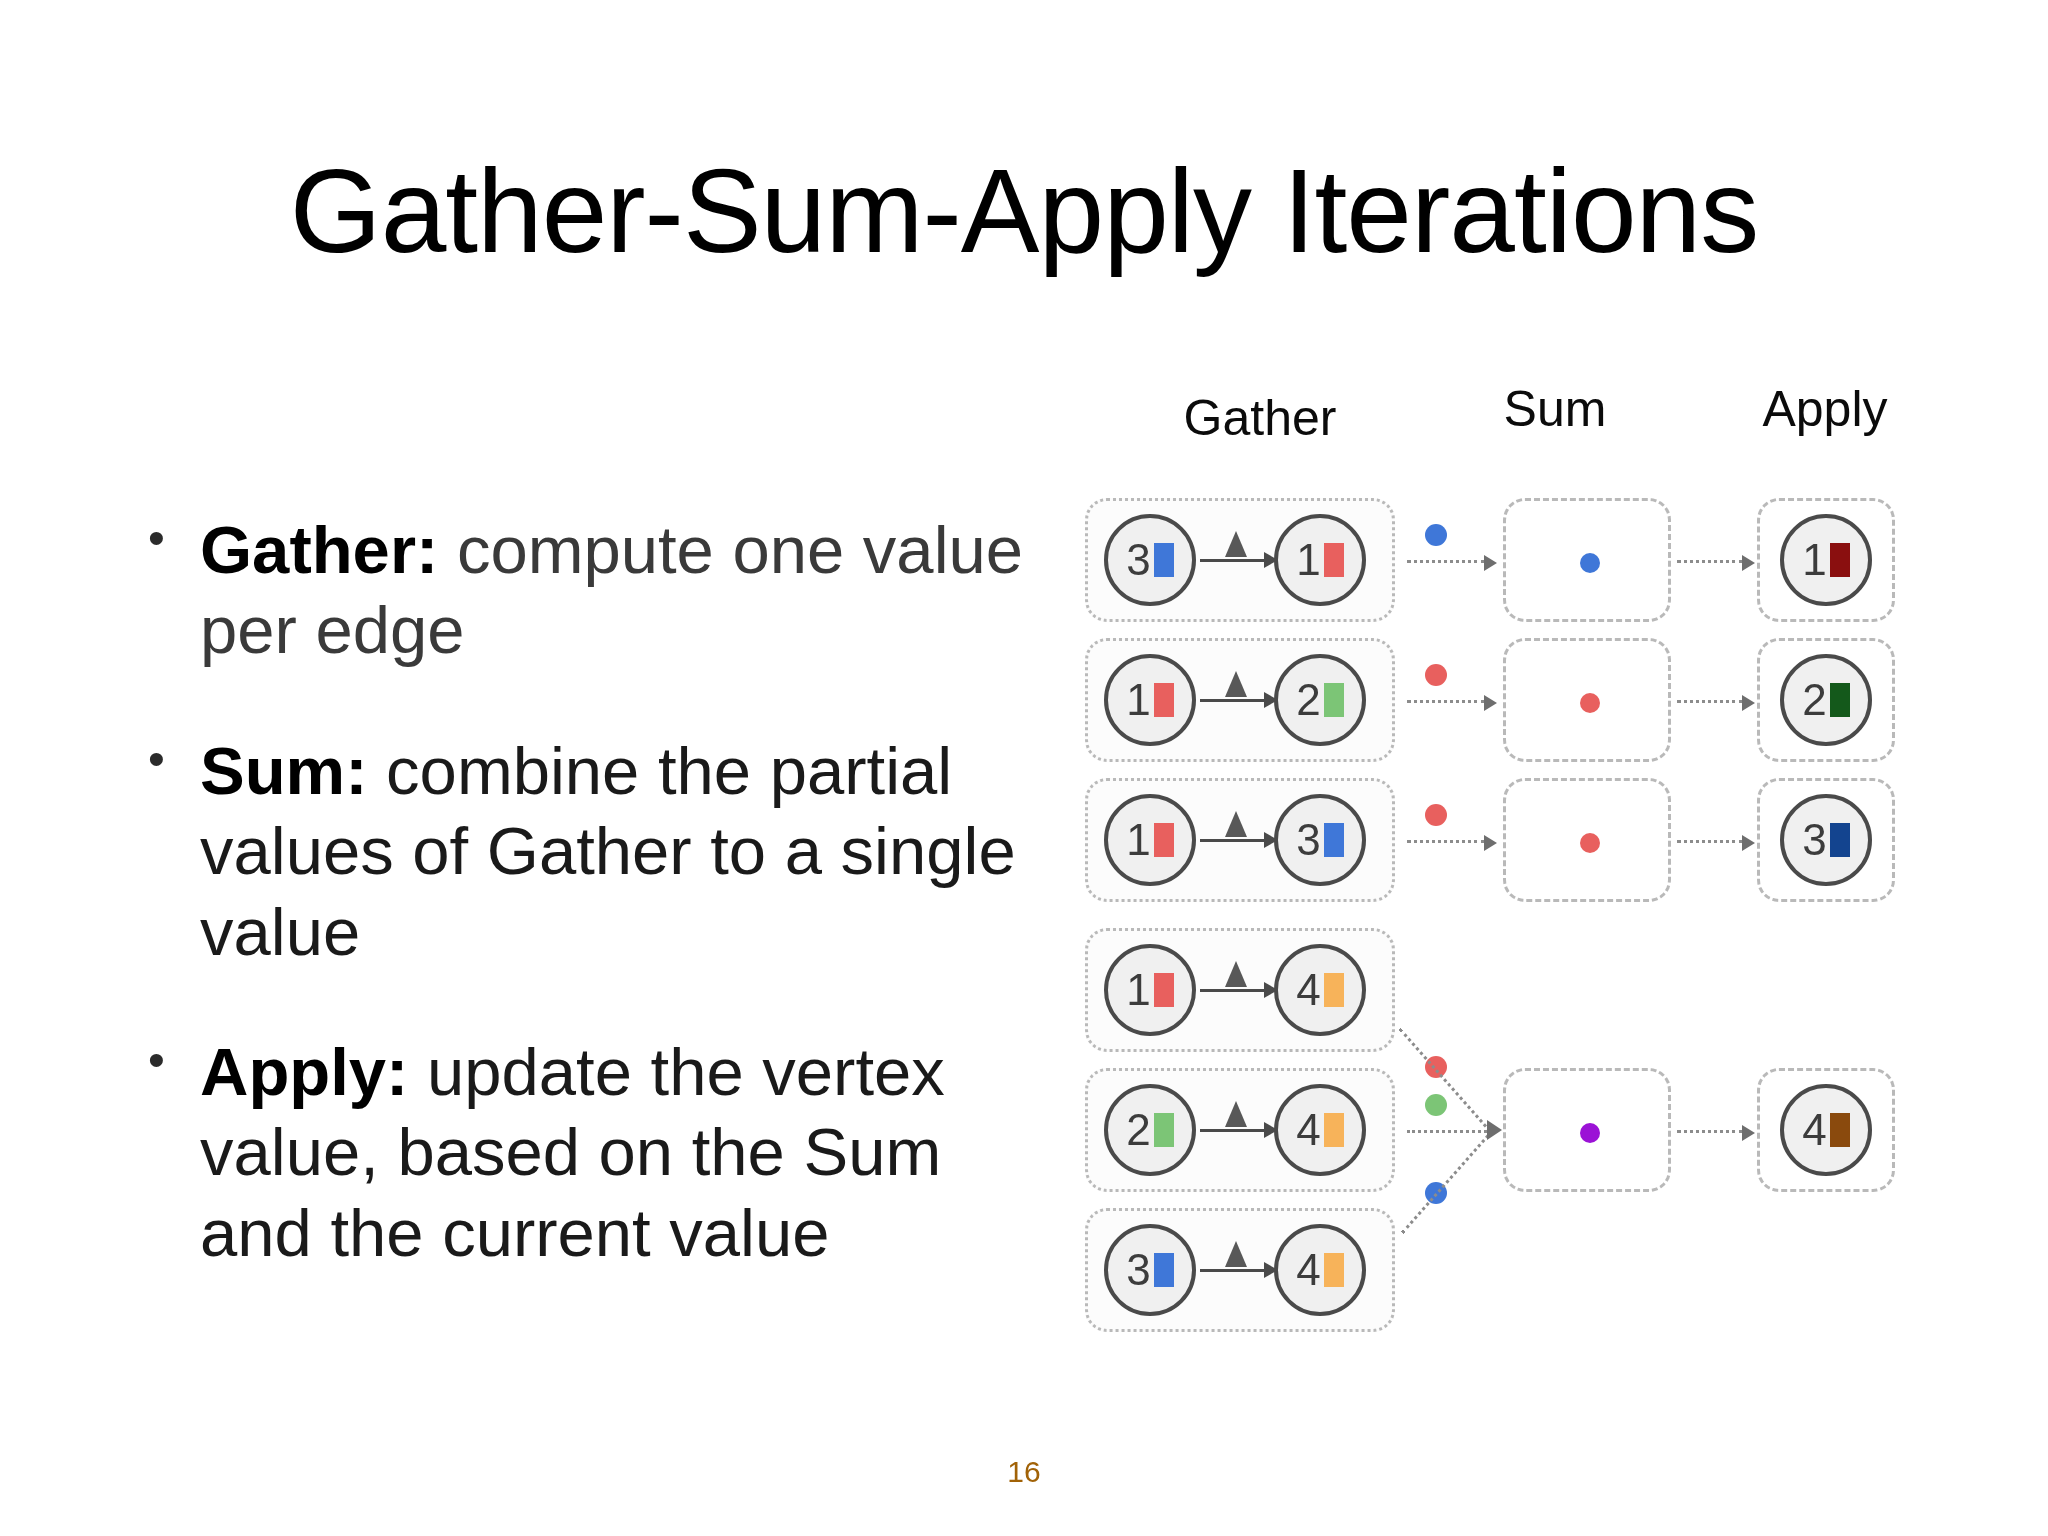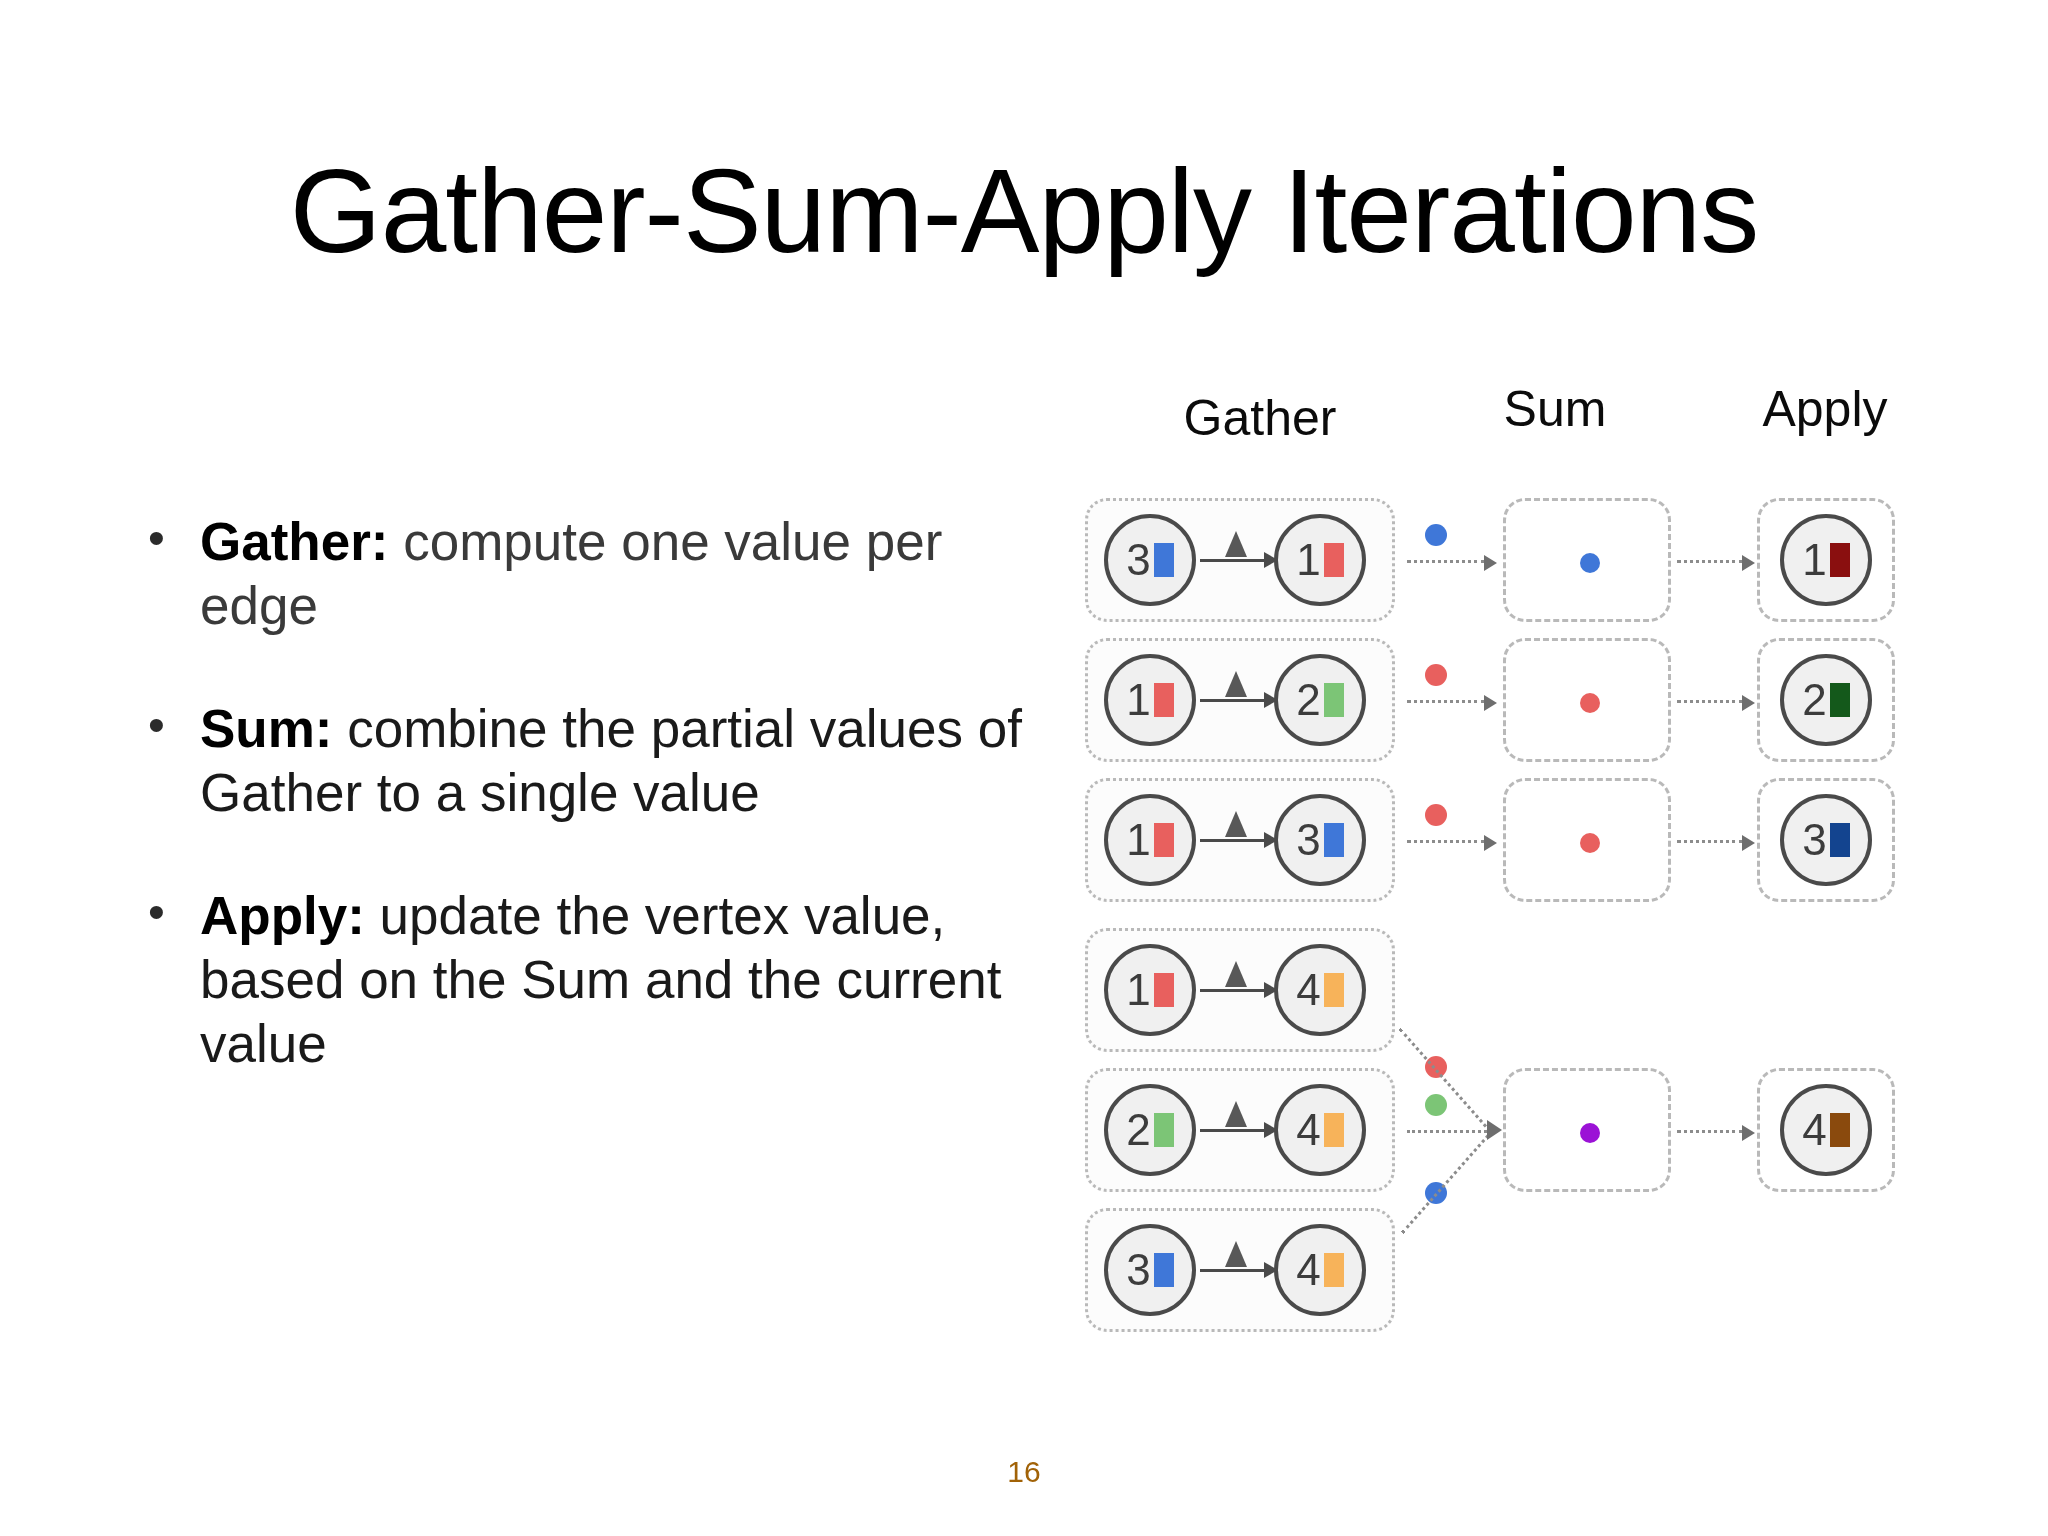--- a/index.html
+++ b/index.html
@@ -47,21 +47,21 @@
     flex: 0 0 auto;
     width: 52px;
     font-size: 48px;
     line-height: 1.18;
     color: #2b2b2b;
     text-align: left;
     padding-left: 8px;
   }
   .bullet-text {
     flex: 1 1 auto;
-    font-size: 53px;
+    font-size: 67px;
     line-height: 1.20;
     color: #3a3a3a;
     font-weight: 400;
   }
   .bullet-text.dark { color: #1a1a1a; }
   .bullet-lead {
     font-weight: 700;
     color: #000000;
   }
 

